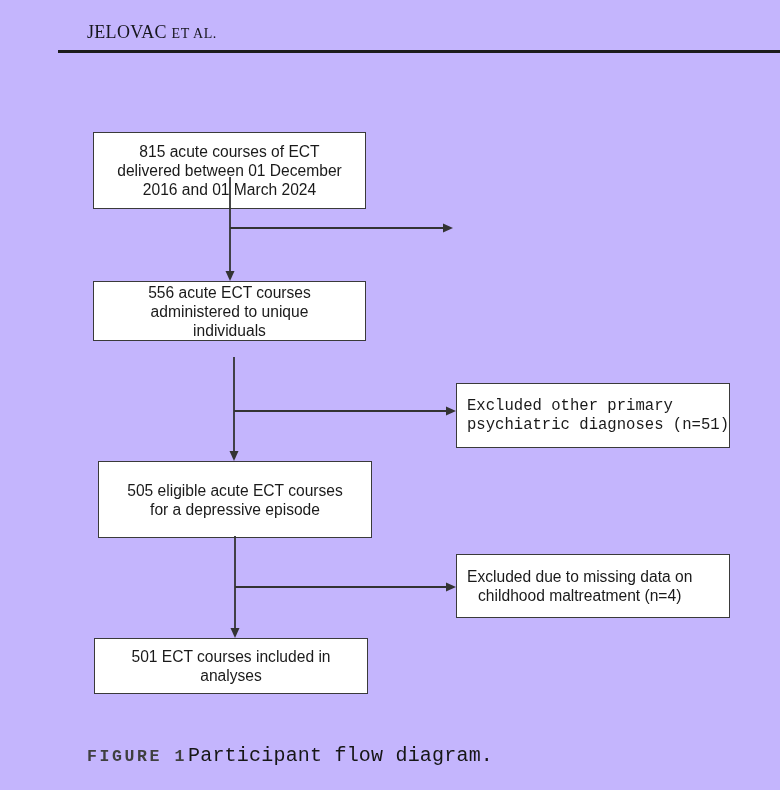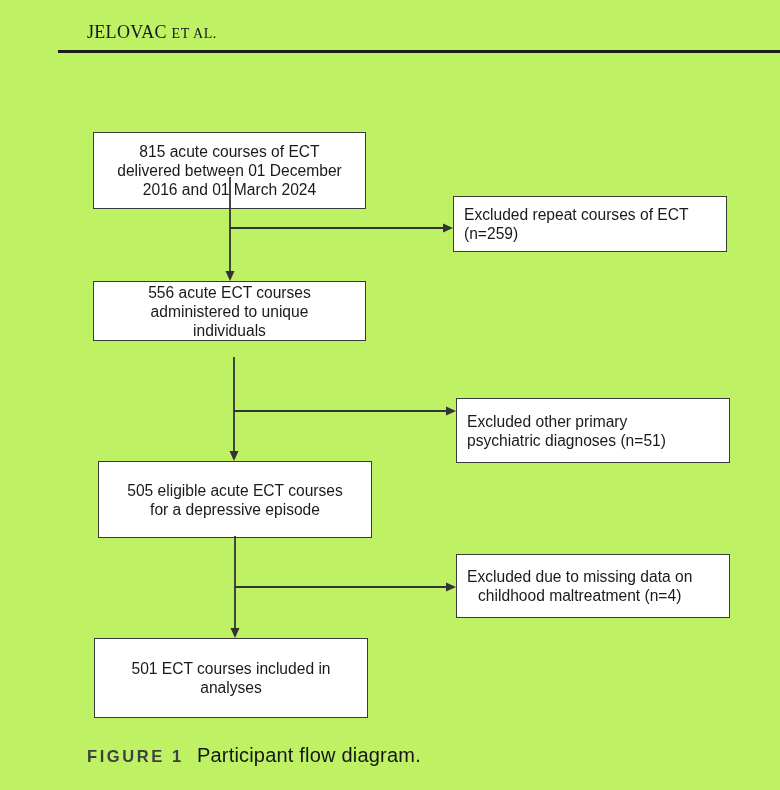--- a/index.html
+++ b/index.html
@@ -4,21 +4,21 @@
 <style>
   html, body {
     margin: 0;
     padding: 0;
     background: #ffffff;
   }
   #page {
     position: relative;
     width: 780px;
     height: 790px;
-    background: #bef264;
+    background: #c4b5fd;
     overflow: hidden;
     font-family: "Liberation Sans", sans-serif;
   }
 
   
   .running-head {
     position: absolute;
     left: 87px;
     top: 22px;
     font-family: "Liberation Serif", "DejaVu Serif", serif;
@@ -56,46 +56,46 @@
   }
   .flow-box.excl {
     justify-content: flex-start;
     text-align: left;
     padding-left: 10px;
   }
 
   #box-total    { left: 93px;  top: 100px; width: 273px; height: 77px; margin-top: 32px; }
   #box-unique   { left: 93px;  top: 281px; width: 273px; height: 60px; }
   #box-eligible { left: 98px;  top: 461px; width: 274px; height: 77px; }
-  #box-included { left: 94px;  top: 638px; width: 274px; height: 80px; }
+  #box-included { left: 94px;  top: 638px; width: 274px; height: 56px; }
 
   #box-excl-repeat    { left: 453px; top: 196px; width: 274px; height: 56px; }
-  #box-excl-diagnoses { left: 456px; top: 398px; width: 274px; height: 65px; }
+  #box-excl-diagnoses { left: 456px; top: 383px; width: 274px; height: 65px; font-family: Liberation Mono, monospace; }
   #box-excl-missing   { left: 456px; top: 554px; width: 274px; height: 64px; text-align: center; }
 
   
   #connectors {
     position: absolute;
     left: 0; top: 0;
     width: 780px;
     height: 790px;
     pointer-events: none;
   }
   #connectors line    { stroke: #333333; stroke-width: 1.8; }
   #connectors polygon { fill: #333333; }
 
   
   .caption {
     position: absolute;
     left: 87px;
     top: 744px;
     display: flex;
     align-items: baseline;
-    gap: 13px;
-    font-family: Liberation Sans, sans-serif;
+    gap: 1px;
+    font-family: Liberation Mono, monospace;
     white-space: nowrap;
   }
   .caption .fig-label {
     font-weight: bold;
     font-size: 16.5px;
     letter-spacing: 2.6px;
     color: #3f3f3f;
   }
   .caption .fig-text {
     font-size: 20px;
@@ -125,24 +125,20 @@
   </div>
   <div id="box-eligible" class="flow-box main">
     <span>505 eligible acute ECT courses
 for a depressive episode</span>
   </div>
   <div id="box-included" class="flow-box main">
     <span>501 ECT courses included in
 analyses</span>
   </div>
 
-  <div id="box-excl-repeat" class="flow-box excl">
-    <span>Excluded repeat courses of ECT
-(n=259)</span>
-  </div>
   <div id="box-excl-diagnoses" class="flow-box excl">
     <span>Excluded other primary
 psychiatric diagnoses (n=51)</span>
   </div>
   <div id="box-excl-missing" class="flow-box excl">
     <span>Excluded due to missing data on
 childhood maltreatment (n=4)</span>
   </div>
 
   <svg id="connectors" viewBox="0 0 780 790" xmlns="http://www.w3.org/2000/svg">

